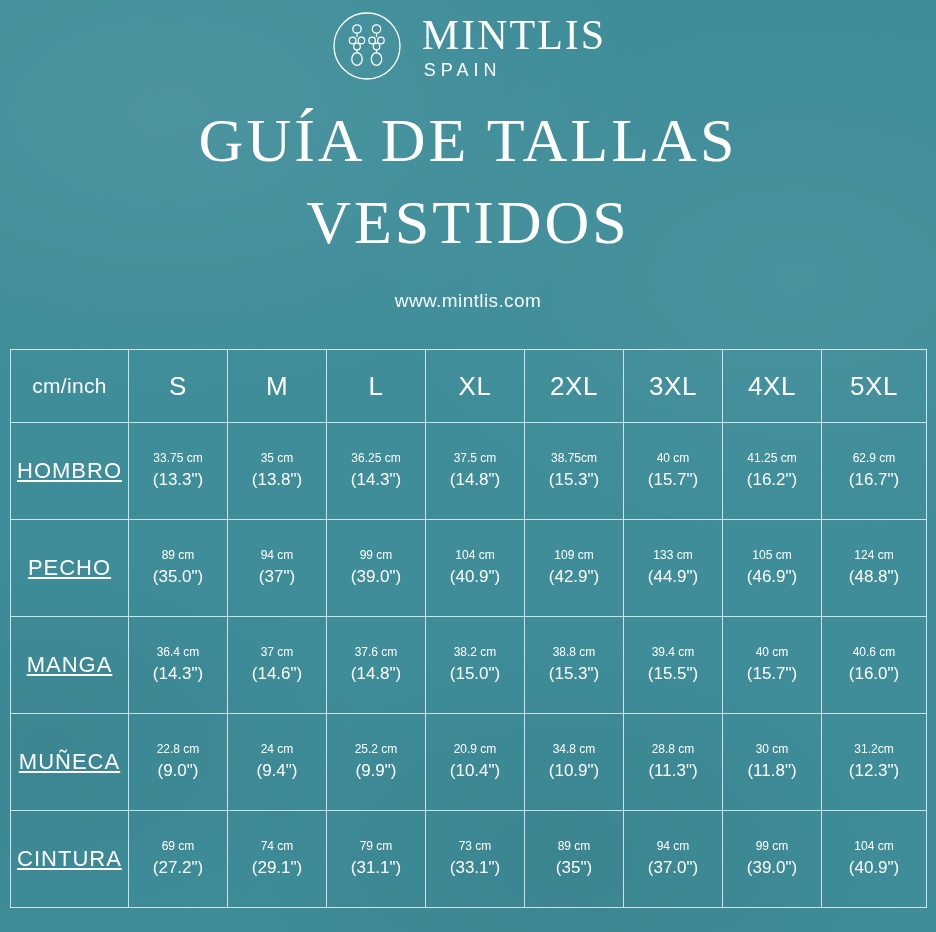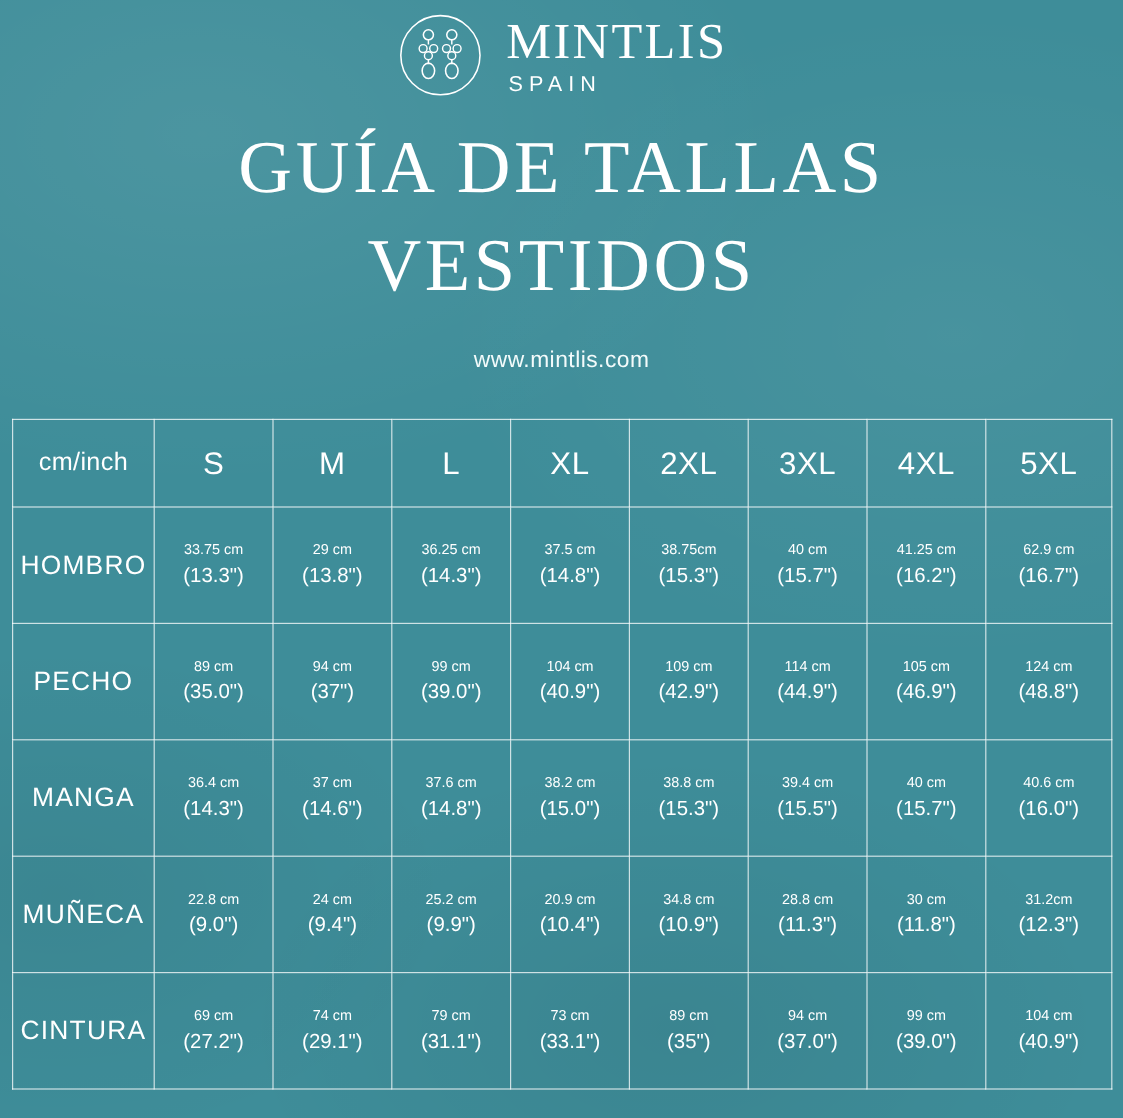--- a/index.html
+++ b/index.html
@@ -113,20 +113,21 @@
     letter-spacing: 0.5px;
   }
   thead th.corner {
     font-size: 21px;
     letter-spacing: 0.3px;
   }
   tbody th.rowhead {
     font-size: 22px;
     letter-spacing: 1px;
     text-align: center;
+    text-decoration: underline;
   }
   tbody td {
     height: 96px;
   }
   .cell-cm {
     font-size: 12px;
     line-height: 1.15;
     display: block;
   }
   .cell-in {
@@ -208,21 +209,21 @@
         </tr>
       </thead>
       <tbody>
         <tr>
           <th class="rowhead">HOMBRO</th>
           <td>
               <span class="cell-cm">33.75 cm</span>
               <span class="cell-in">(13.3")</span>
             </td>
           <td>
-              <span class="cell-cm">29 cm</span>
+              <span class="cell-cm">35 cm</span>
               <span class="cell-in">(13.8")</span>
             </td>
           <td>
               <span class="cell-cm">36.25 cm</span>
               <span class="cell-in">(14.3")</span>
             </td>
           <td>
               <span class="cell-cm">37.5 cm</span>
               <span class="cell-in">(14.8")</span>
             </td>
@@ -259,21 +260,21 @@
             </td>
           <td>
               <span class="cell-cm">104 cm</span>
               <span class="cell-in">(40.9")</span>
             </td>
           <td>
               <span class="cell-cm">109 cm</span>
               <span class="cell-in">(42.9")</span>
             </td>
           <td>
-              <span class="cell-cm">114 cm</span>
+              <span class="cell-cm">133 cm</span>
               <span class="cell-in">(44.9")</span>
             </td>
           <td>
               <span class="cell-cm">105 cm</span>
               <span class="cell-in">(46.9")</span>
             </td>
           <td>
               <span class="cell-cm">124 cm</span>
               <span class="cell-in">(48.8")</span>
             </td>

